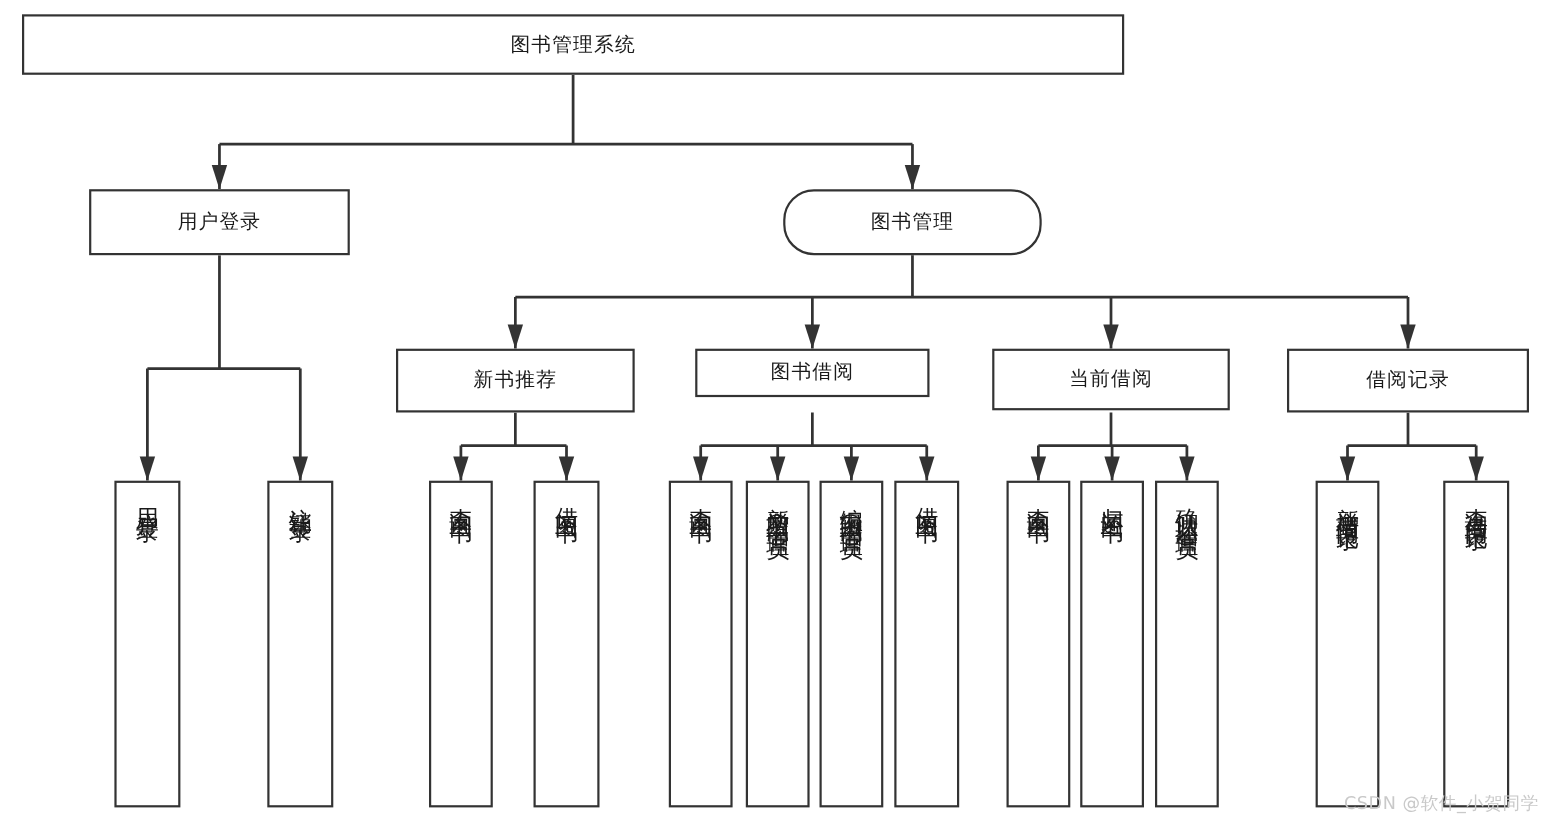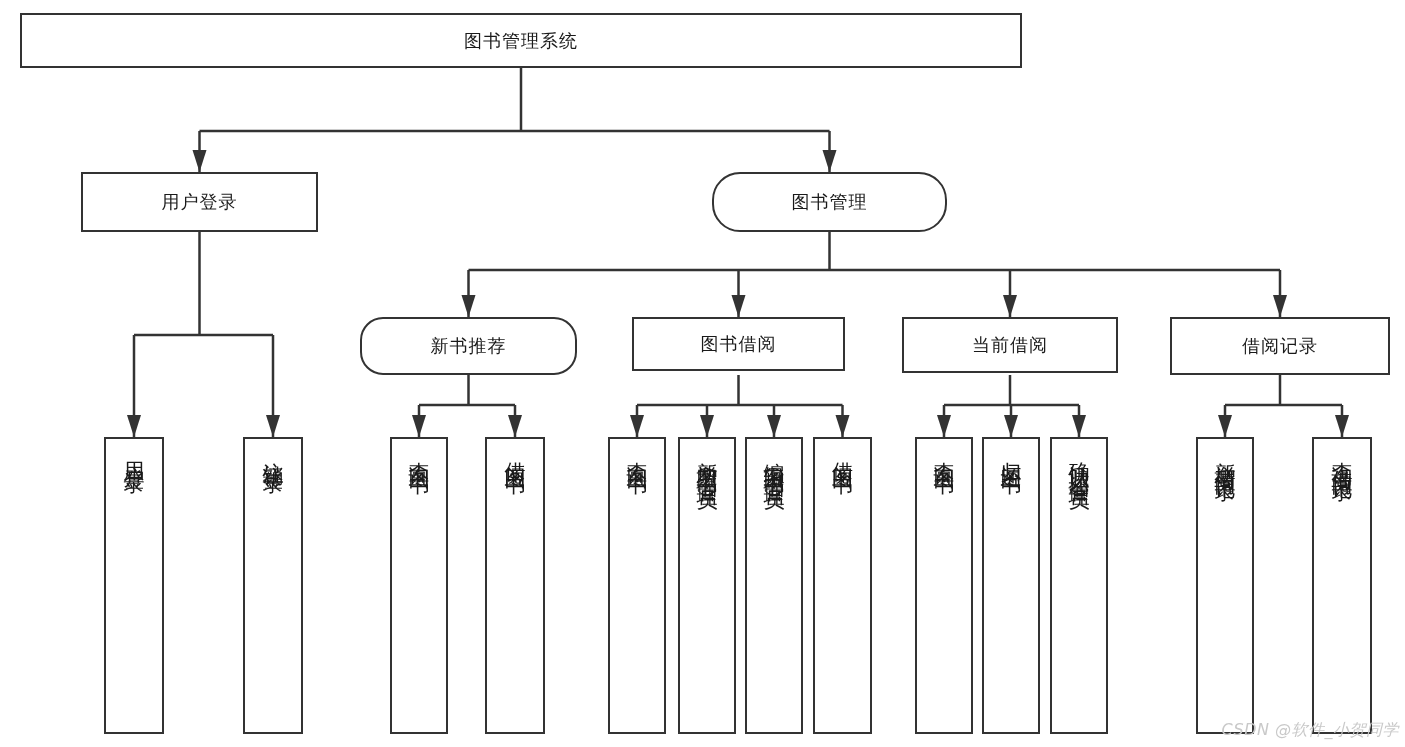--- a/index.html
+++ b/index.html
@@ -55,21 +55,20 @@
   }
   .watermark {
     position: absolute;
     right: 6px;
     bottom: 6px;
     font-size: 16px;
     color: #c9c9c9;
     white-space: nowrap;
     letter-spacing: 0.5px;
     pointer-events: none;
-    font-style: italic;
   }
 </style>
 </head>
 <body>
 
 <div id="canvas">
   <svg id="wires" viewBox="0 0 1405 747">
       <line x1="521" y1="68" x2="521" y2="131" stroke="#333333" stroke-width="2.5"></line>
       <line x1="199.5" y1="131" x2="829.5" y2="131" stroke="#333333" stroke-width="2.5"></line>
       <line x1="199.5" y1="131" x2="199.5" y2="172" stroke="#333333" stroke-width="2.5"></line>
@@ -126,24 +125,24 @@
   <div id="nodes">
       <div class="node node-h" style="left: 20px; top: 13px; width: 1002px; height: 55px;">
         <span class="label">图书管理系统</span>
       </div>
       <div class="node node-h" style="left: 81px; top: 172px; width: 237px; height: 60px;">
         <span class="label">用户登录</span>
       </div>
       <div class="node node-h" style="left: 712px; top: 172px; width: 235px; height: 60px; border-radius: 28px;">
         <span class="label">图书管理</span>
       </div>
-      <div class="node node-h" style="left: 360px; top: 317px; width: 217px; height: 58px; border-radius: 23px;">
+      <div class="node node-h" style="left: 360px; top: 317px; width: 217px; height: 58px;">
         <span class="label">新书推荐</span>
       </div>
-      <div class="node node-h" style="left: 632px; top: 317px; width: 213px; height: 54px;">
+      <div class="node node-h" style="left: 632px; top: 317px; width: 213px; height: 44px;">
         <span class="label">图书借阅</span>
       </div>
       <div class="node node-h" style="left: 902px; top: 317px; width: 216px; height: 56px;">
         <span class="label">当前借阅</span>
       </div>
       <div class="node node-h" style="left: 1170px; top: 317px; width: 220px; height: 58px; text-align: center;">
         <span class="label">借阅记录</span>
       </div>
       <div class="node node-v" style="left: 104px; top: 437px; width: 60px; height: 297px;">
         <span class="label">用户登录</span>

